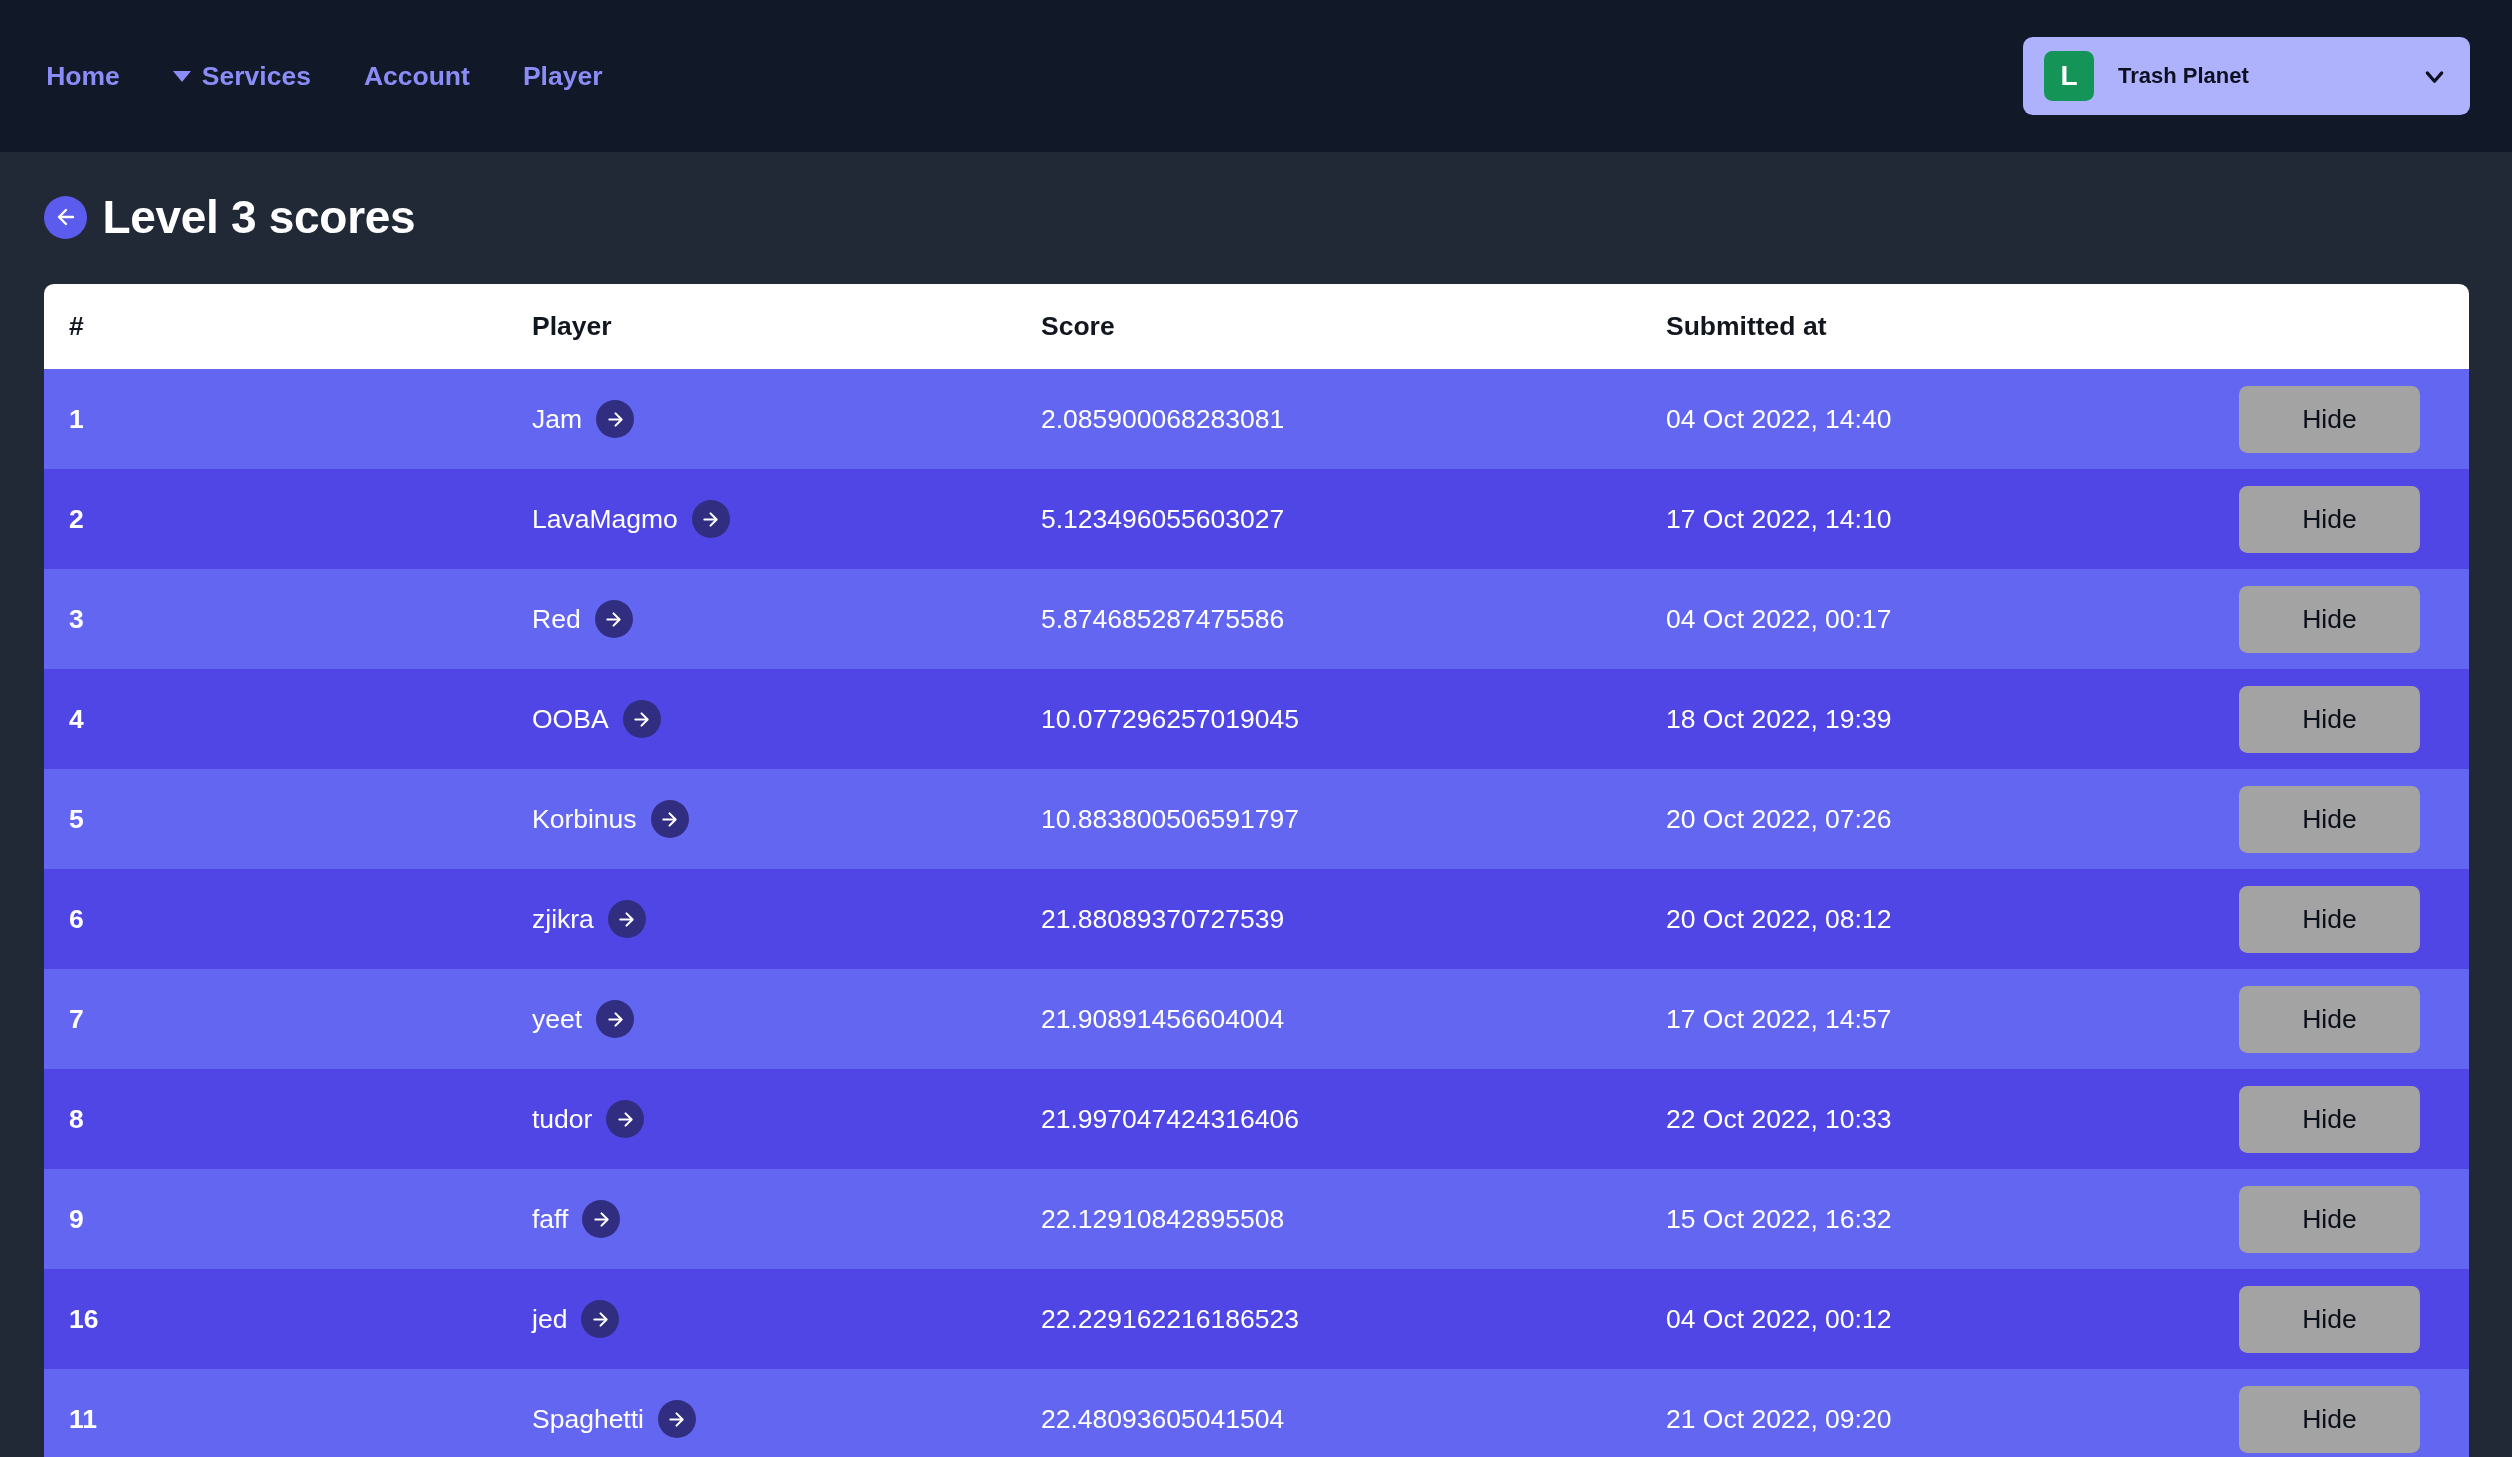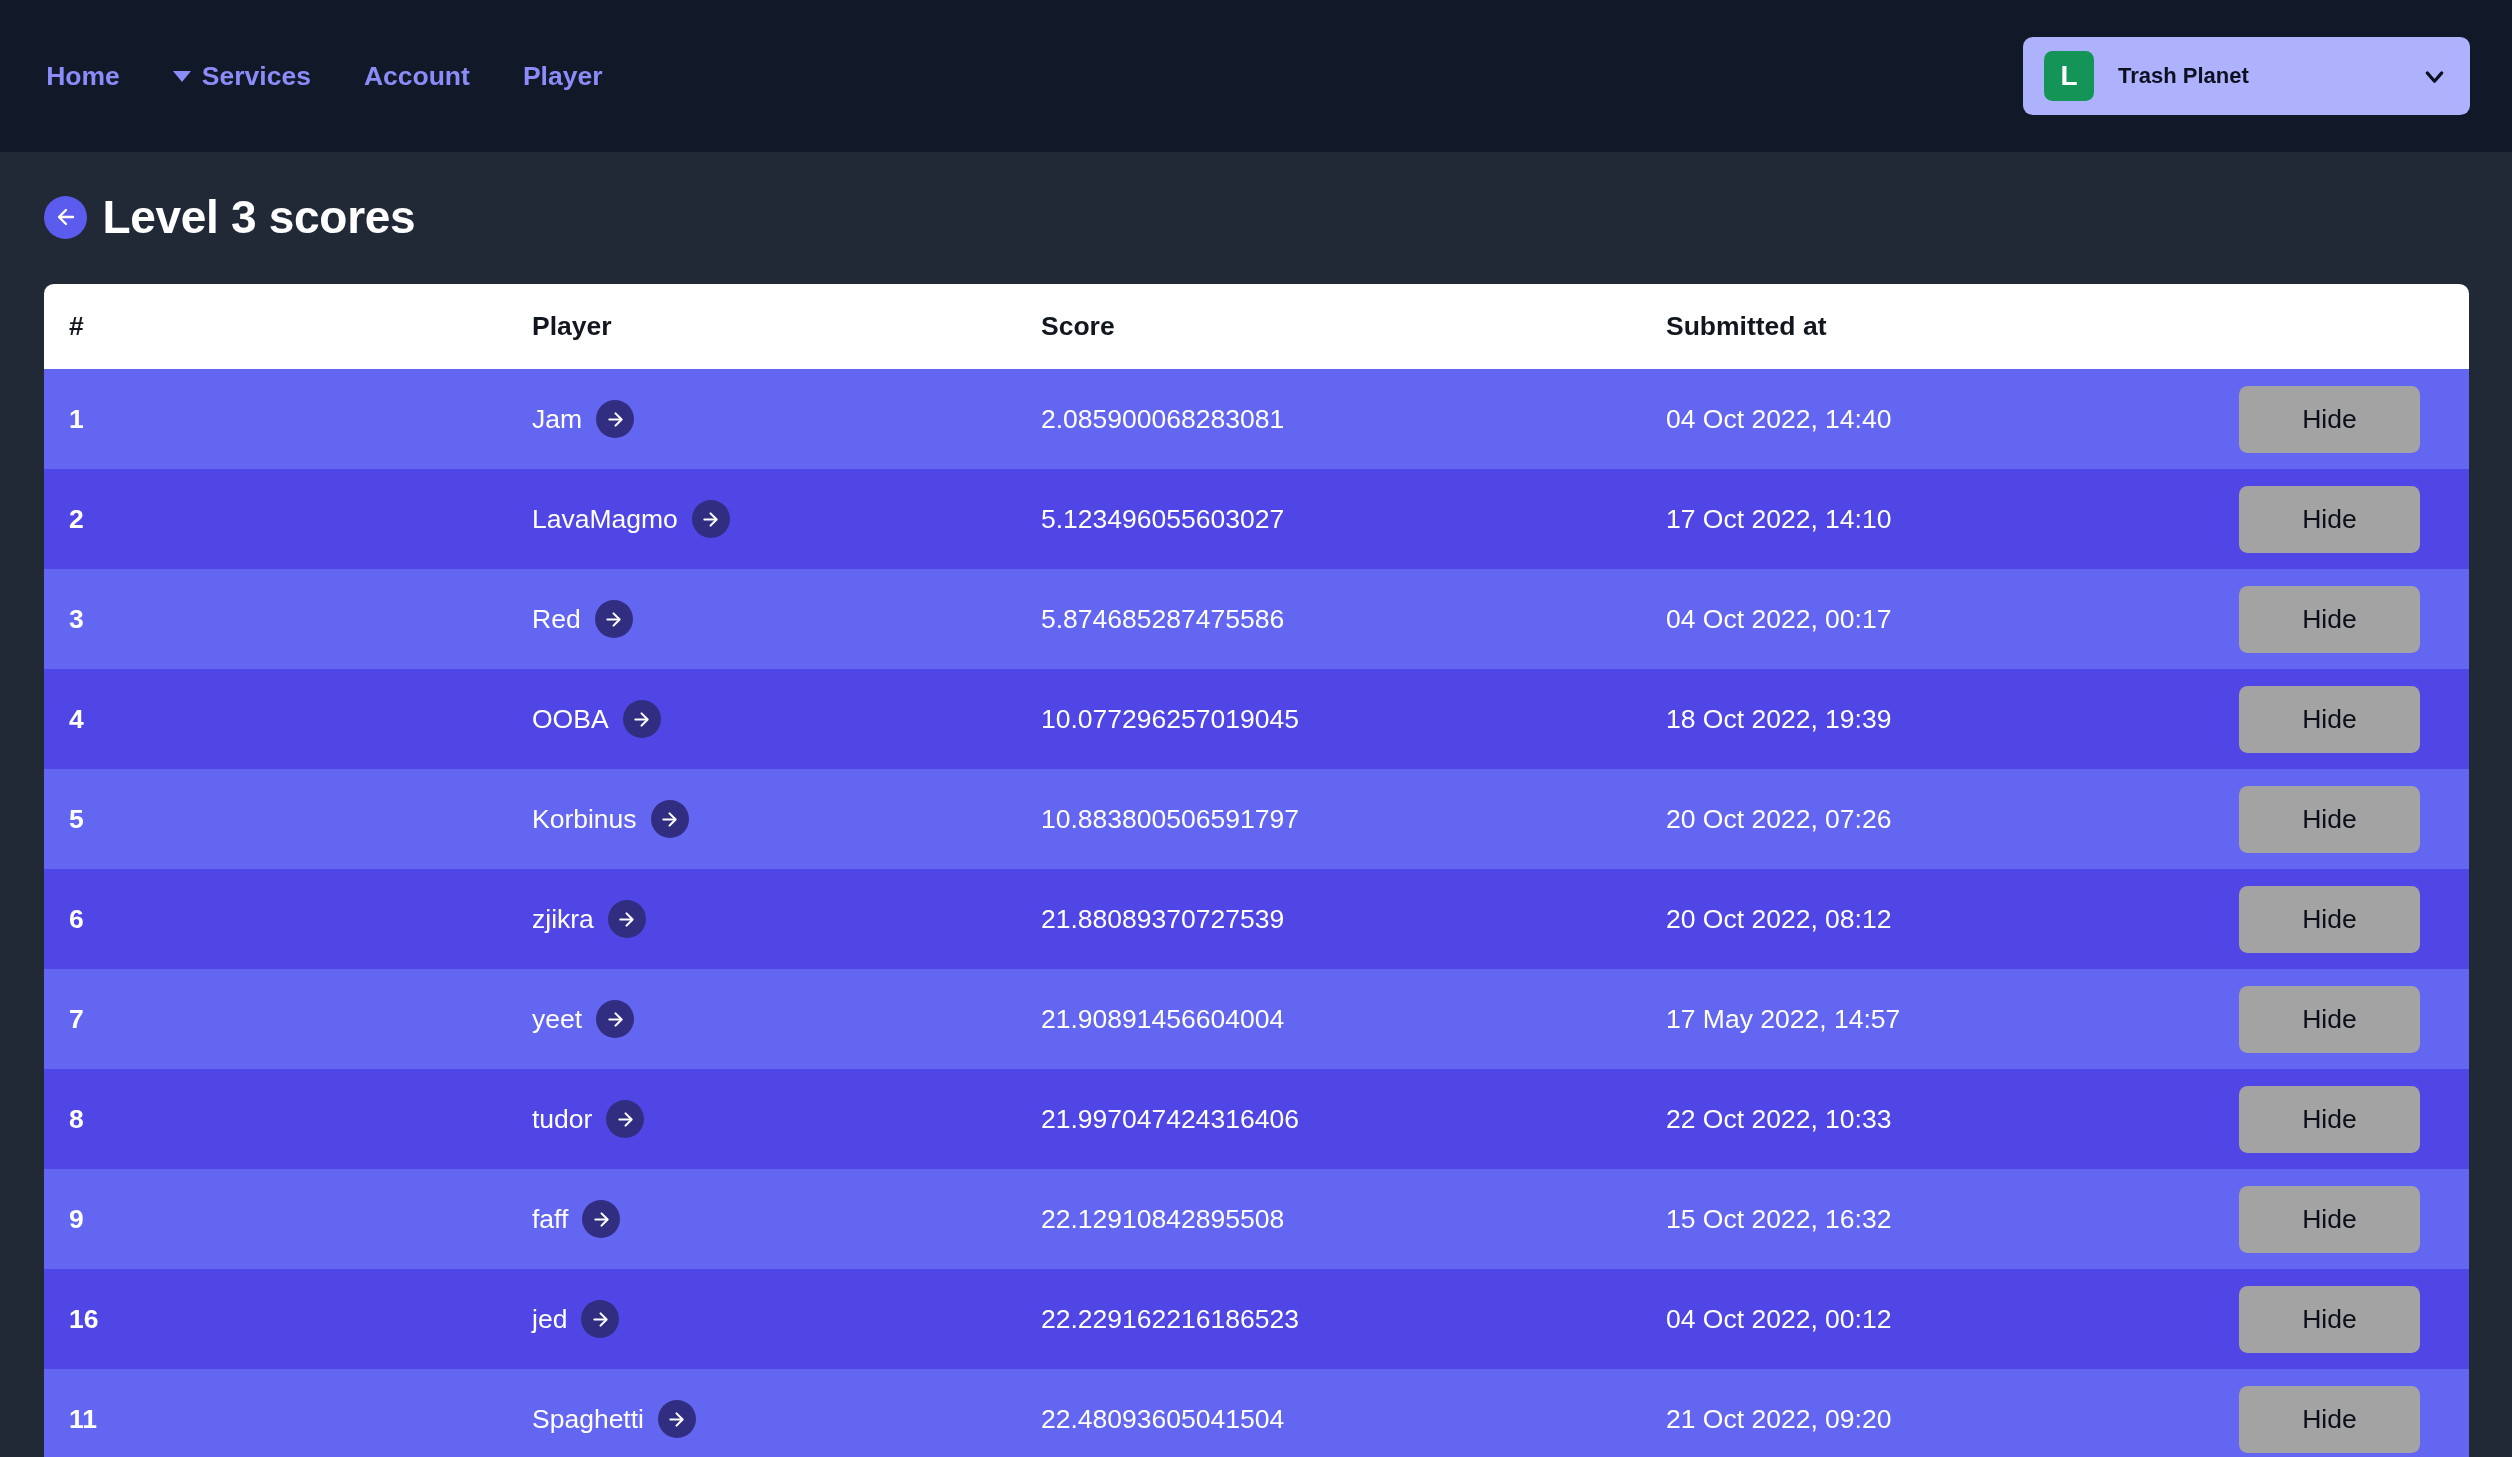--- a/index.html
+++ b/index.html
@@ -342,21 +342,21 @@
               <span class="player-name">yeet</span>
               <span class="go-btn">
                 <svg viewBox="0 0 24 24" width="21" height="21" fill="none" stroke="#ffffff" stroke-width="2.4" stroke-linecap="round" stroke-linejoin="round">
                   <line x1="5" y1="12" x2="18" y2="12"></line>
                   <polyline points="12 5 19 12 12 19"></polyline>
                 </svg>
               </span>
             </div>
           </td>
           <td>21.90891456604004</td>
-          <td>17 May 2022, 14:57</td>
+          <td>17 Oct 2022, 14:57</td>
           <td class="actions"><button class="hide-btn">Hide</button></td>
         </tr>
         <tr class="even">
           <td class="rank">8</td>
           <td>
             <div class="player-cell">
               <span class="player-name">tudor</span>
               <span class="go-btn">
                 <svg viewBox="0 0 24 24" width="21" height="21" fill="none" stroke="#ffffff" stroke-width="2.4" stroke-linecap="round" stroke-linejoin="round">
                   <line x1="5" y1="12" x2="18" y2="12"></line>

